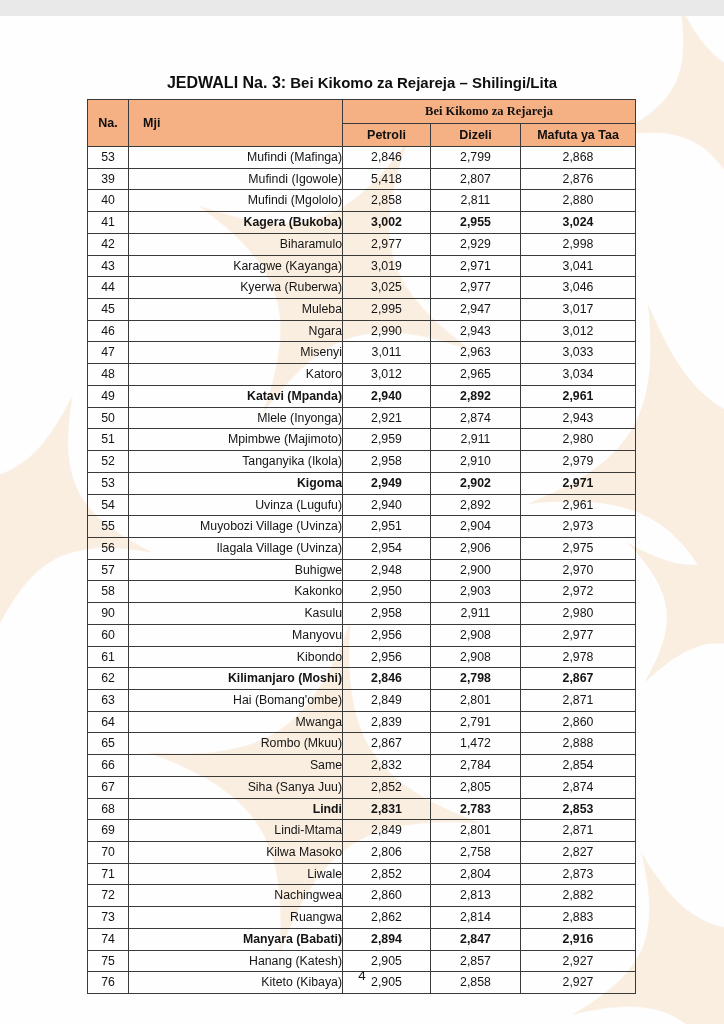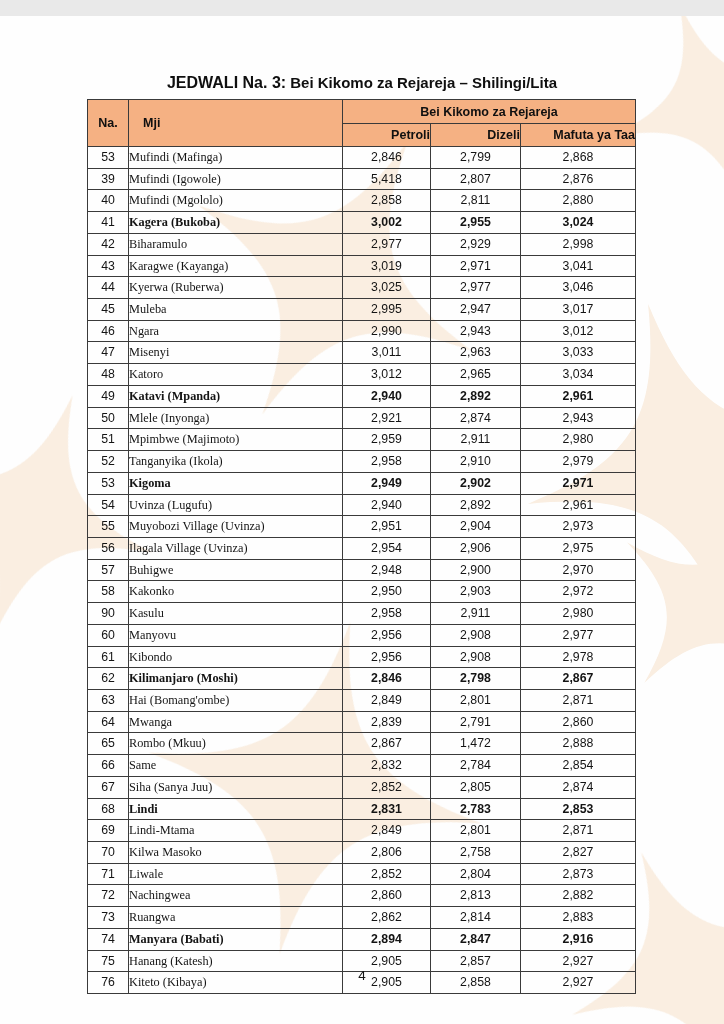--- a/index.html
+++ b/index.html
@@ -18,27 +18,27 @@
     position:absolute;left:87px;top:83px;width:548px;
     border-collapse:collapse;table-layout:fixed;
   }
   .price-table th,.price-table td{
     border:1px solid #3a3a3a;padding:0;overflow:hidden;white-space:nowrap;
     background:transparent;
   }
   .price-table thead th{
     background:#F5B183;font-weight:bold;font-size:12.5px;color:#101010;
   }
-  .price-table th.h-group{height:23px;text-align:center;}
-  .price-table th.h-sub{height:22px;text-align:right;}
+  .price-table th.h-group{height:23px;text-align:center;font-family:Liberation Serif, serif;}
+  .price-table th.h-sub{height:22px;text-align:center;}
   .price-table th.h-na{text-align:center;}
   .price-table th.h-mji{text-align:left;padding-left:14px;}
   .price-table td{height:20.72px;font-size:12.3px;line-height:20.7px;color:#141414;}
   .cell-na{text-align:center;}
-  .cell-mji{text-align:left;padding-left:9px;font-family:Liberation Serif, serif;}
+  .cell-mji{text-align:right;padding-left:9px;}
   .cell-petroli,.cell-dizeli,.cell-mafuta{text-align:center;}
   tr.bold-row .cell-mji,
   tr.bold-row .cell-petroli,
   tr.bold-row .cell-dizeli,
   tr.bold-row .cell-mafuta{font-weight:bold;}
   .page-number{
     position:absolute;top:952px;left:0;width:100%;
     text-align:center;font-size:13.5px;color:#161616;
   }
 </style>

